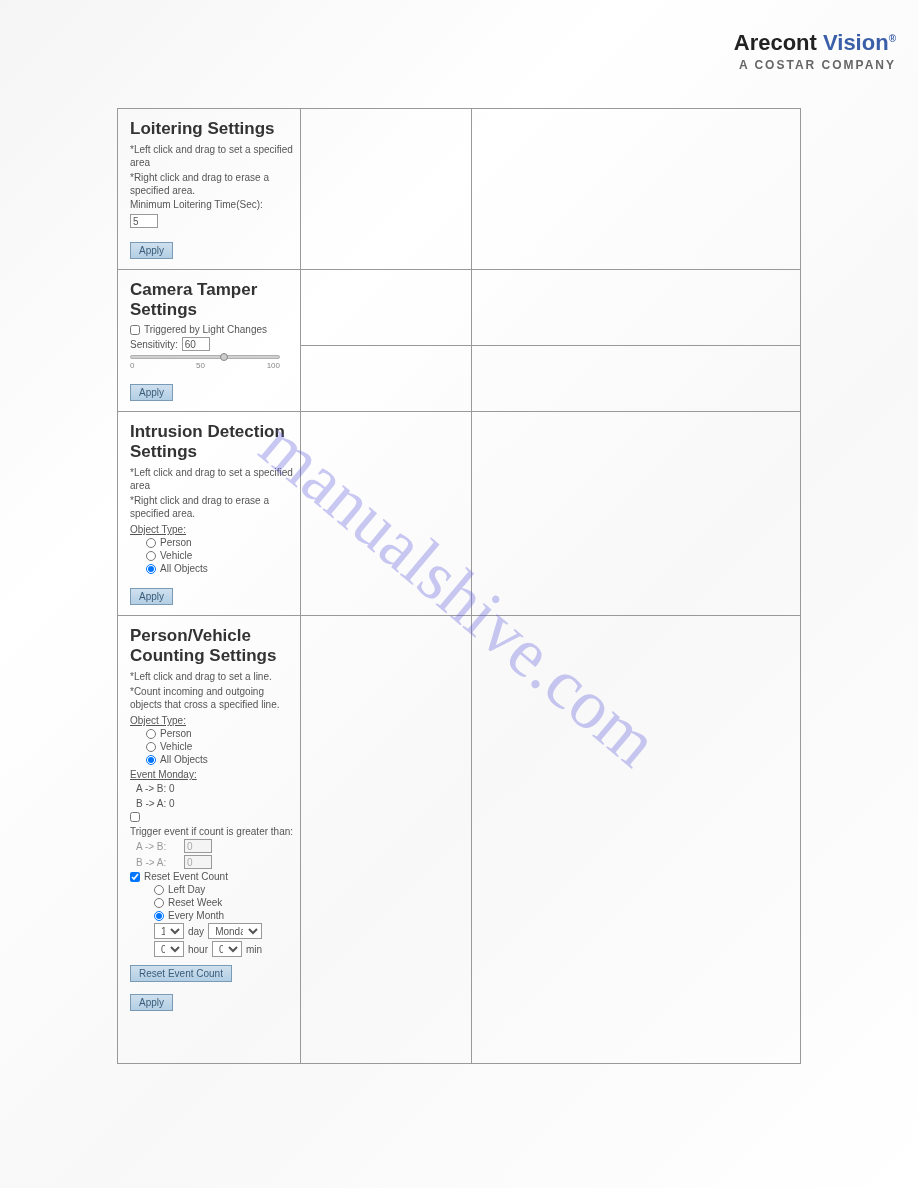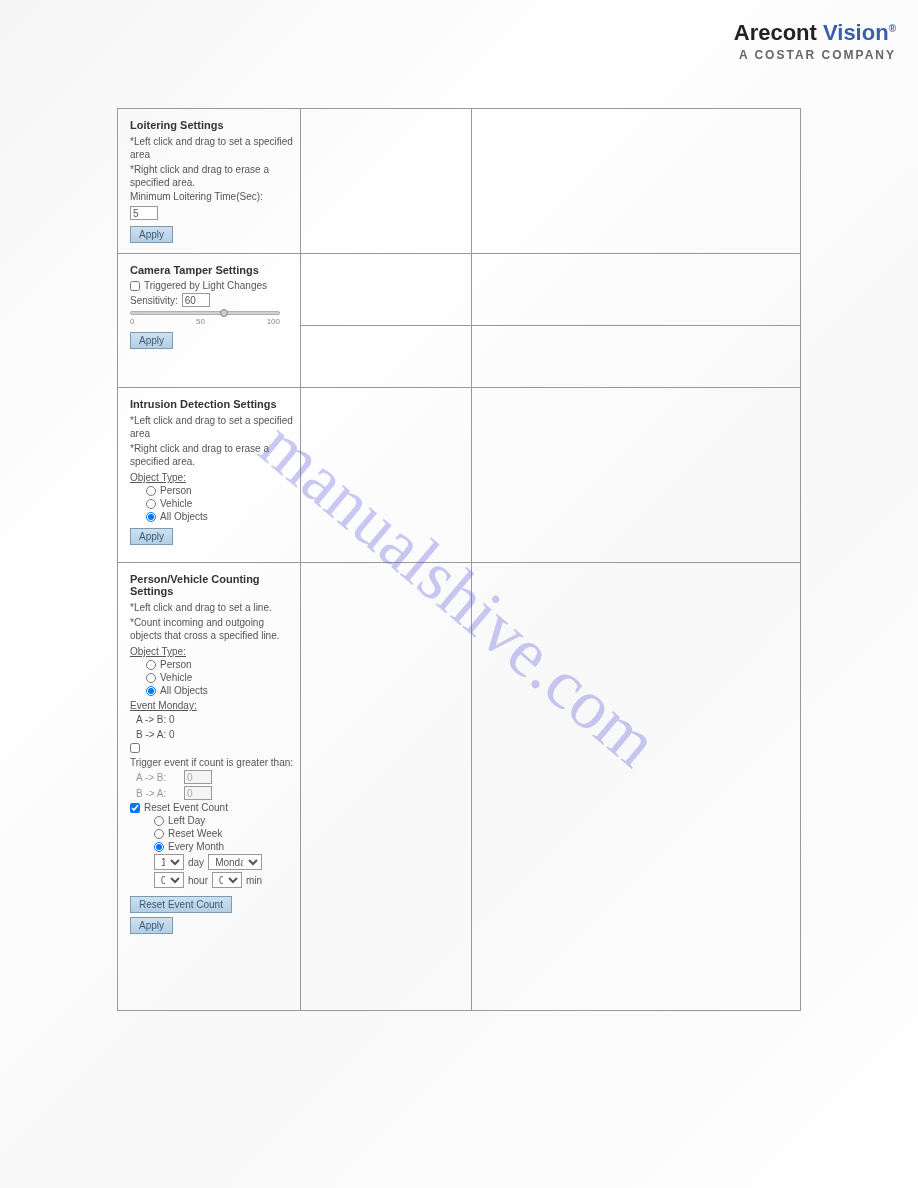--- a/index.html
+++ b/index.html
@@ -6,21 +6,21 @@
   body {
     width: 918px;
     height: 1188px;
     font-family: Arial, sans-serif;
     background: linear-gradient(135deg, #f5f5f5 0%, #ffffff 30%, #f8f8f8 60%, #ffffff 100%);
     position: relative;
     overflow: hidden;
   }
   .logo {
     position: absolute;
-    top: 20px;
+    top: 30px;
     right: 22px;
     text-align: right;
   }
   .logo-main { font-weight: bold; font-size: 22px; }
   .logo-arecont { color: #222; }
   .logo-vision { color: #3a5ea8; }
   .logo-reg { font-size: 10px; vertical-align: super; color: #3a5ea8; }
   .logo-sub { color: #666; font-size: 12px; letter-spacing: 2px; font-weight: bold; margin-top: 2px; }
 
   .watermark {
@@ -45,34 +45,34 @@
   .grid td {
     border: 1px solid #999;
     vertical-align: top;
     padding: 0;
   }
   .col-left { width: 183px; }
   .col-mid  { width: 171px; }
   .col-right{ width: 330px; }
 
   .panel { padding: 10px 6px 10px 12px; font-size: 10px; color: #555; }
-  .panel-title { font-weight: bold; color: #333; font-size: 11px; margin-bottom: 4px; }
+  .panel-title { font-weight: bold; color: #333; font-size: 17px; margin-bottom: 4px; }
   .note { margin: 2px 0; line-height: 1.3; }
   .label { margin: 4px 0 2px; text-decoration: underline; }
   .row { display: flex; align-items: center; gap: 4px; margin: 2px 0; flex-wrap: wrap; }
 
   .btn {
     display: inline-block;
     padding: 2px 8px;
     background: linear-gradient(#cfe0ee, #b3cee4);
     border: 1px solid #7a9bb5;
     color: #3a5c7a;
     font-size: 10px;
     cursor: pointer;
-    margin-top: 4px;
+    margin-top: 12px;
   }
   .textbox, .select {
     border: 1px solid #999;
     height: 14px;
     padding: 0 2px;
     font-size: 10px;
     background: #fff;
     color:#555;
   }
   .textbox { width: 28px; text-align: left; }

